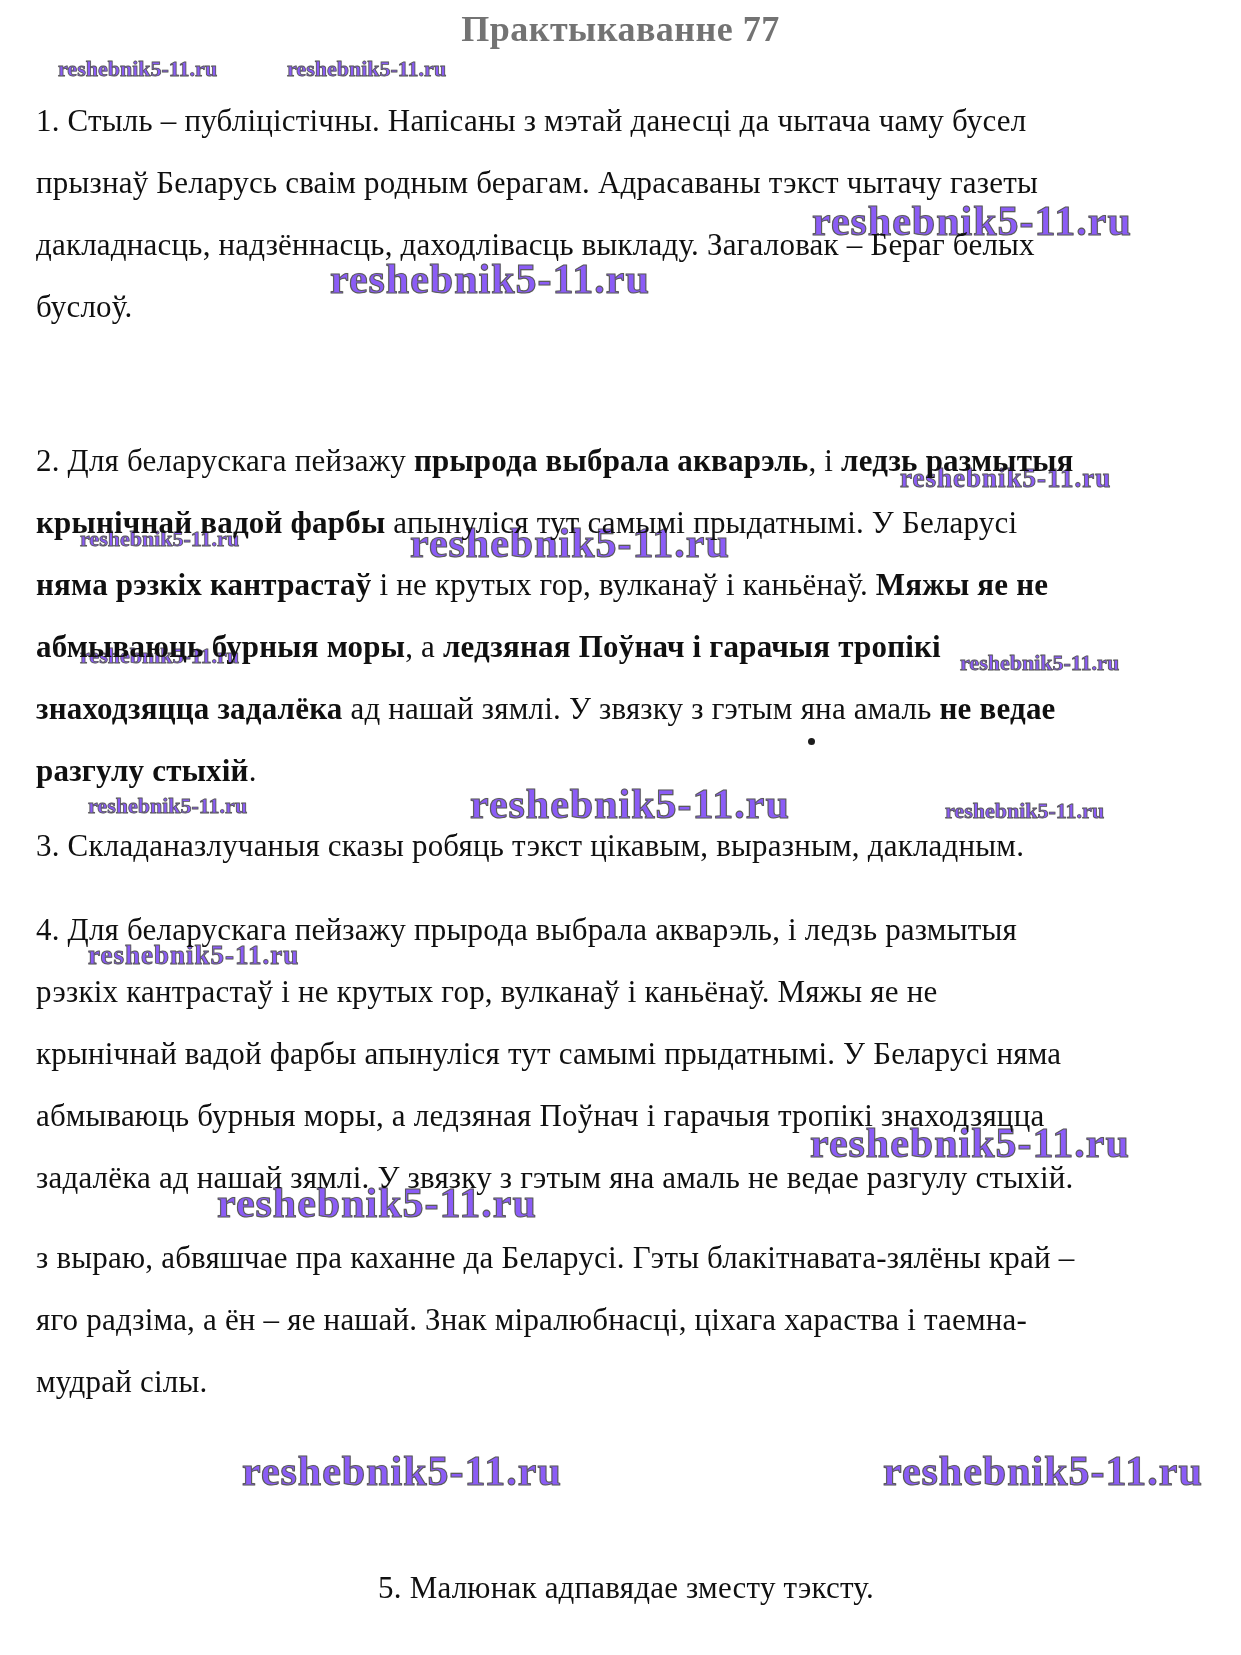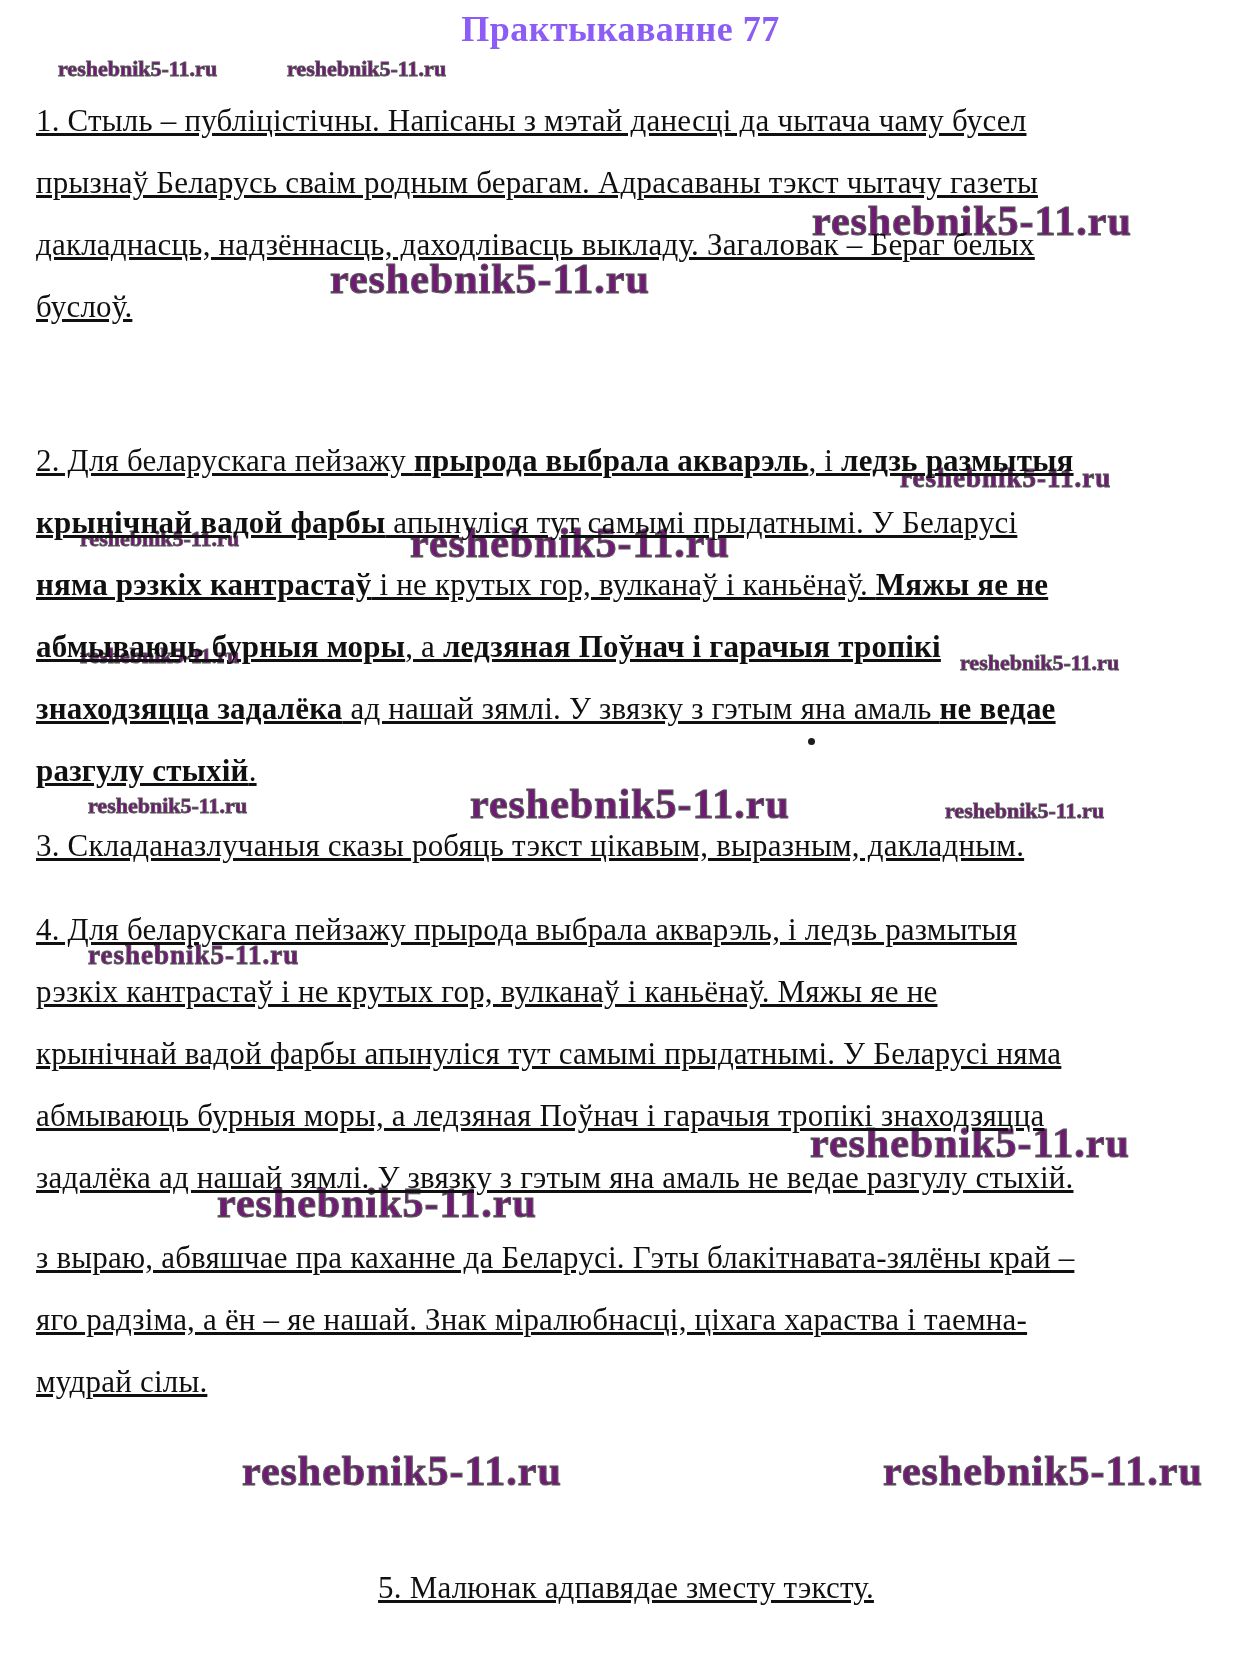--- a/index.html
+++ b/index.html
@@ -17,45 +17,44 @@
   .title {
     position: absolute;
     top: 8px;
     left: 0;
     width: 100%;
     margin: 0;
     text-align: center;
     font-size: 36px;
     font-weight: 700;
     letter-spacing: 0.5px;
-    color: #8b5cf6;
+    color: #737373;
     z-index: 2;
   }
   .para {
     position: absolute;
     left: 36px;
     width: 1180px;
     z-index: 2;
   }
   .line {
     height: 62px;
     line-height: 62px;
     font-size: 31px;
     white-space: nowrap;
     letter-spacing: 0.2px;
-    text-decoration: underline;
   }
   .line .b { font-weight: 700; }
   .wm {
     position: absolute;
     z-index: 1;
     font-family: "Liberation Serif", "DejaVu Serif", serif;
     font-weight: 700;
     line-height: 1;
-    color: #701a75;
+    color: #8b5cf6;
     -webkit-text-stroke: 1.1px #5a5a5a;
     text-shadow: 0 0 1px #6a6a6a;
     white-space: nowrap;
     user-select: none;
   }
   .wm.s { font-size: 22px; letter-spacing: 0px;   -webkit-text-stroke: 0.8px #5a5a5a; }
   .wm.m { font-size: 27px; letter-spacing: 1px;   -webkit-text-stroke: 0.9px #5a5a5a; }
   .wm.l { font-size: 42px; letter-spacing: 1px; }
   .stray-dot {
     position: absolute;

